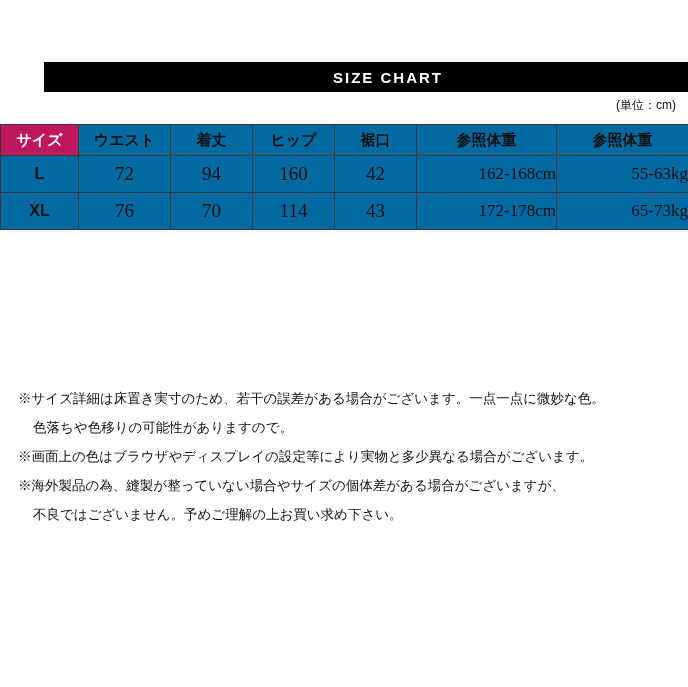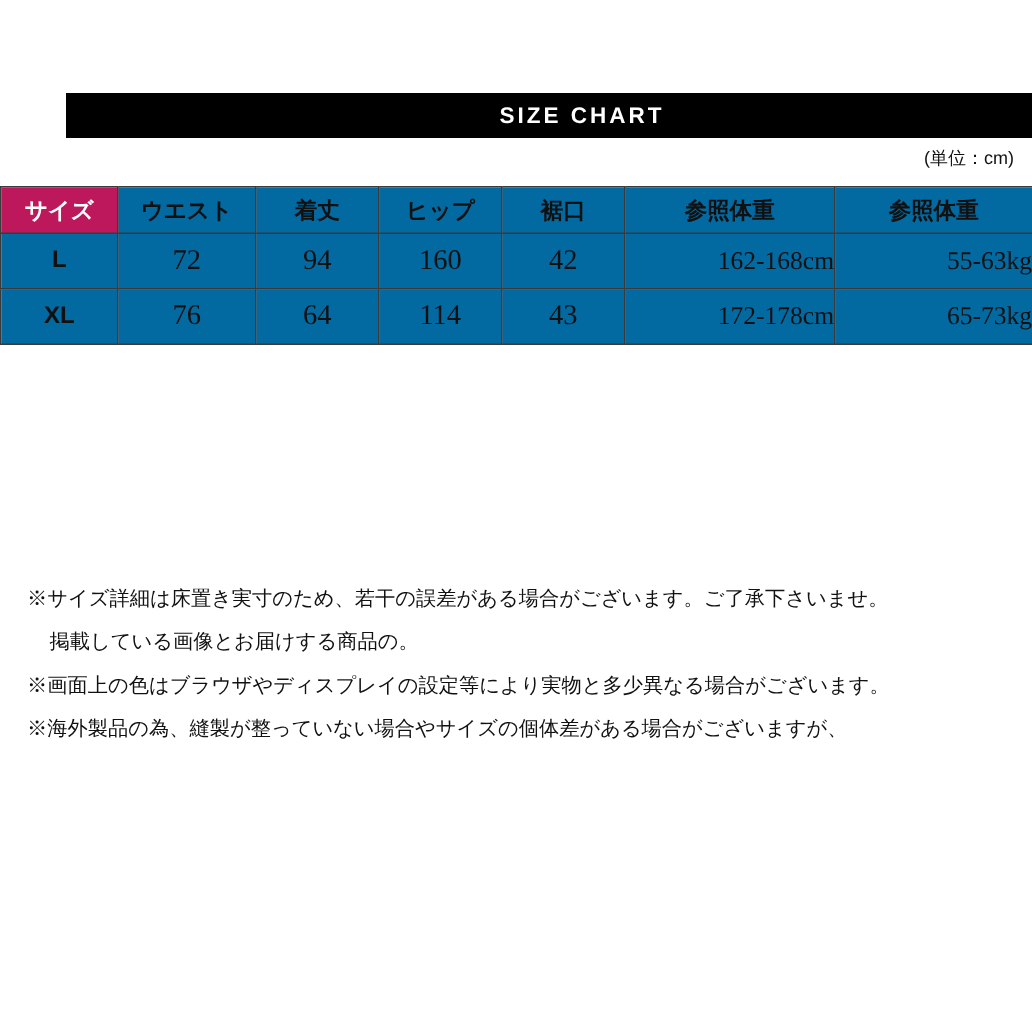--- a/index.html
+++ b/index.html
@@ -163,29 +163,30 @@
         <td>72</td>
         <td>94</td>
         <td>160</td>
         <td>42</td>
         <td class="small">162-168cm</td>
         <td class="small">55-63kg</td>
       </tr>
       <tr>
         <td class="sz">XL</td>
         <td>76</td>
-        <td>64</td>
+        <td>70</td>
         <td>114</td>
         <td>43</td>
         <td class="small">172-178cm</td>
         <td class="small">65-73kg</td>
       </tr>
     </tbody>
   </table>
 
   <div class="notes">
-    <div class="note-line">※サイズ詳細は床置き実寸のため、若干の誤差がある場合がございます。ご了承下さいませ。</div>
-    <div class="note-line indent">掲載している画像とお届けする商品の。</div>
+    <div class="note-line">※サイズ詳細は床置き実寸のため、若干の誤差がある場合がございます。一点一点に微妙な色。</div>
+    <div class="note-line indent">色落ちや色移りの可能性がありますので。</div>
     <div class="note-line">※画面上の色はブラウザやディスプレイの設定等により実物と多少異なる場合がございます。</div>
     <div class="note-line">※海外製品の為、縫製が整っていない場合やサイズの個体差がある場合がございますが、</div>
+    <div class="note-line indent">不良ではございません。予めご理解の上お買い求め下さい。</div>
   </div>
 
 </div>
 
 </body></html>

